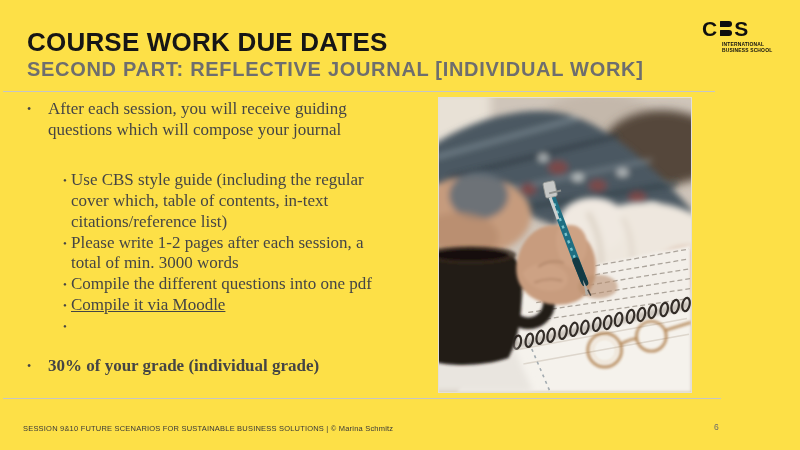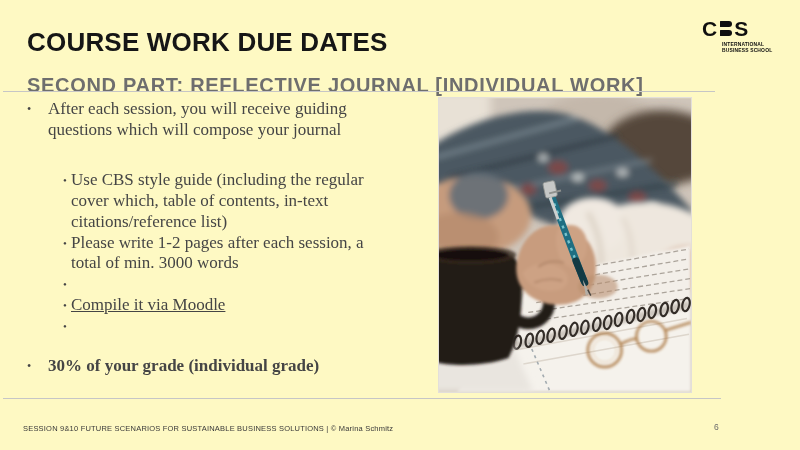--- a/index.html
+++ b/index.html
@@ -1,23 +1,23 @@
 <!DOCTYPE html>
 <html><head>
 <meta charset="utf-8">
 <style>
   html,body{margin:0;padding:0;background:#fff;}
-  .slide{position:relative;width:800px;height:450px;background:#fef9c3;overflow:hidden;
+  .slide{position:relative;width:800px;height:450px;background:#fde047;overflow:hidden;
          font-family:"Liberation Sans",sans-serif;}
 
   
   .title{position:absolute;left:27px;top:28px;font-size:26px;font-weight:bold;
          color:#161616;letter-spacing:0.2px;line-height:1.1;white-space:nowrap;}
   .subtitle{position:absolute;left:27px;top:58px;font-size:20px;font-weight:bold;
-         color:#6e6e6e;letter-spacing:0.7px;white-space:nowrap;margin-top:16px;}
+         color:#6e6e6e;letter-spacing:0.7px;white-space:nowrap;}
   .hdiv{position:absolute;left:3px;top:91px;width:712px;height:1px;background:#c6c6c6;}
   .bdiv{position:absolute;left:3px;top:398px;width:718px;height:1px;background:#c6c6c6;}
 
   
   .logo{position:absolute;left:702px;top:18px;color:#0f0f0f;}
   .logo-row{display:flex;align-items:center;font-size:21px;font-weight:bold;
             letter-spacing:0.5px;line-height:1;}
   .bglyph{display:inline-flex;flex-direction:column;justify-content:space-between;
           height:14.5px;width:12.5px;margin:0 2px;}
   .bh{height:6.2px;width:12.5px;background:#0f0f0f;border-radius:1px 6px 6px 1px;}
@@ -83,20 +83,21 @@
     <div class="b l2 gap-sub">
       <span class="mk">•</span>
       <span class="tx">Use CBS style guide (including the regular cover which, table of contents, in-text citations/reference list)</span>
     </div>
     <div class="b l2">
       <span class="mk">•</span>
       <span class="tx">Please write 1-2 pages after each session, a total of min. 3000 words</span>
     </div>
     <div class="b l2">
       <span class="mk">•</span>
+      <span class="tx">Compile the different questions into one pdf</span>
     </div>
     <div class="b l2 underline">
       <span class="mk">•</span>
       <span class="tx">Compile it via Moodle</span>
     </div>
     <div class="b l2 bold">
       <span class="mk">•</span>
     </div>
     <div class="b l1 bold gap-final">
       <span class="mk">•</span>

